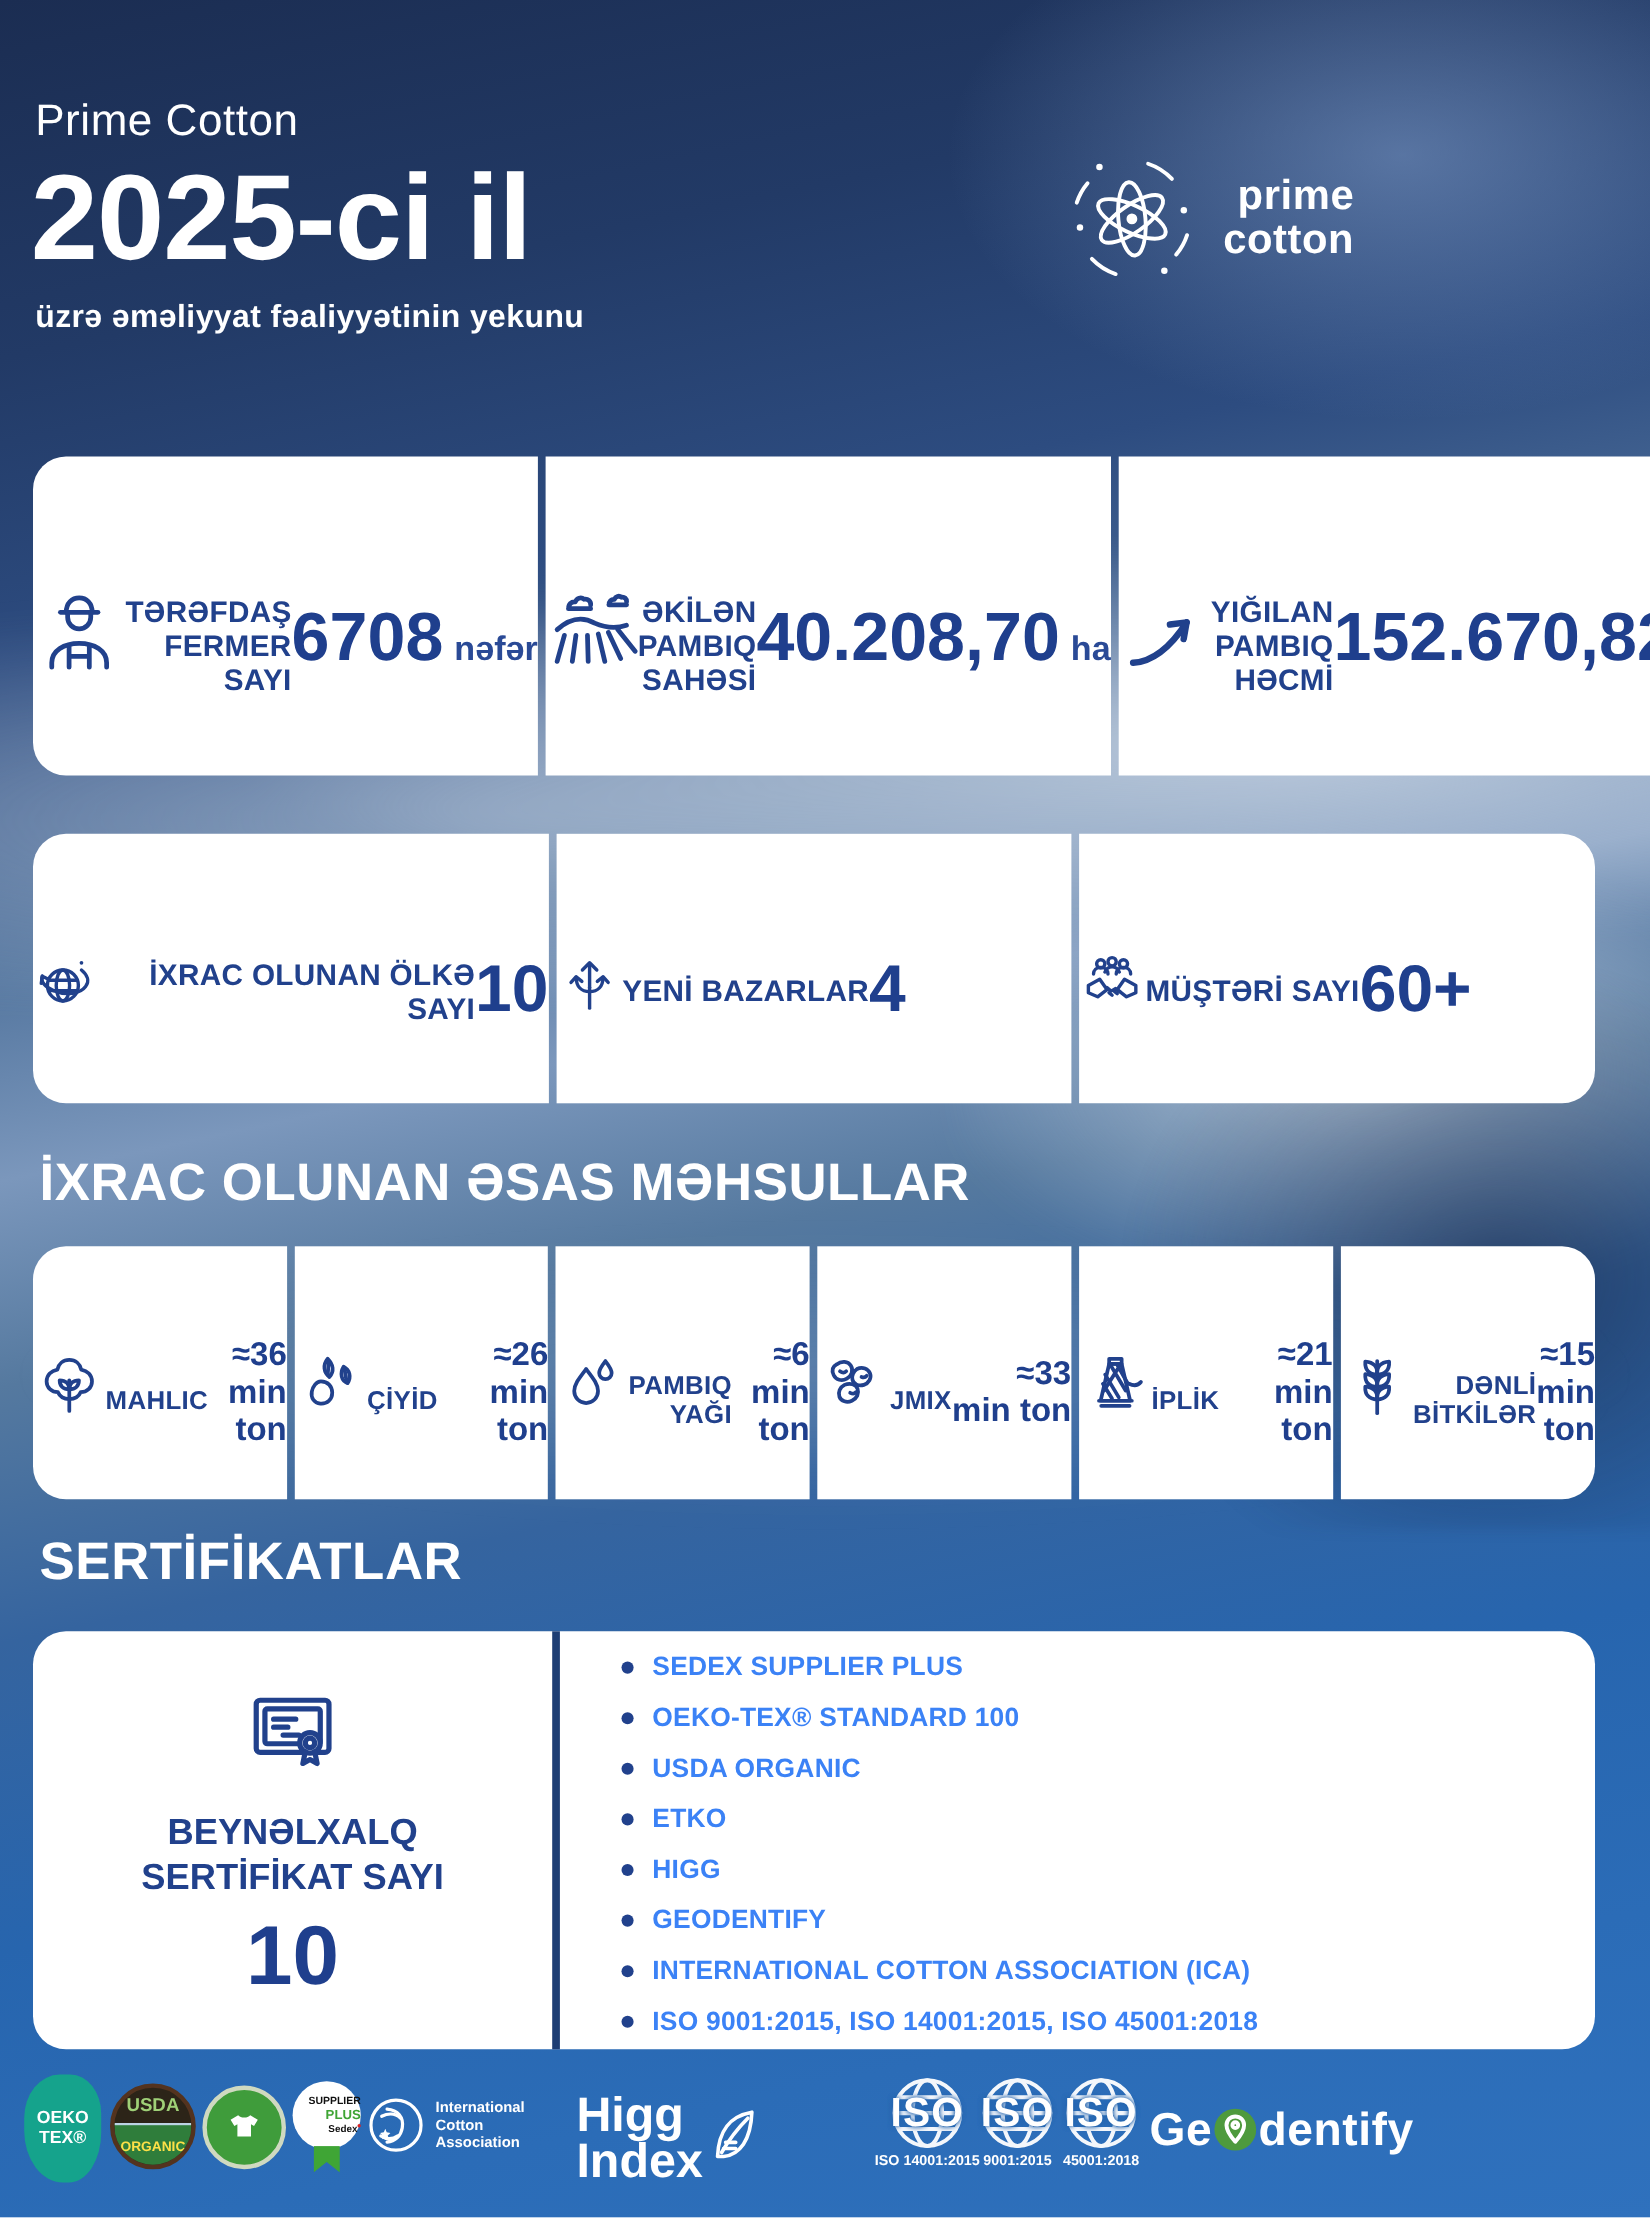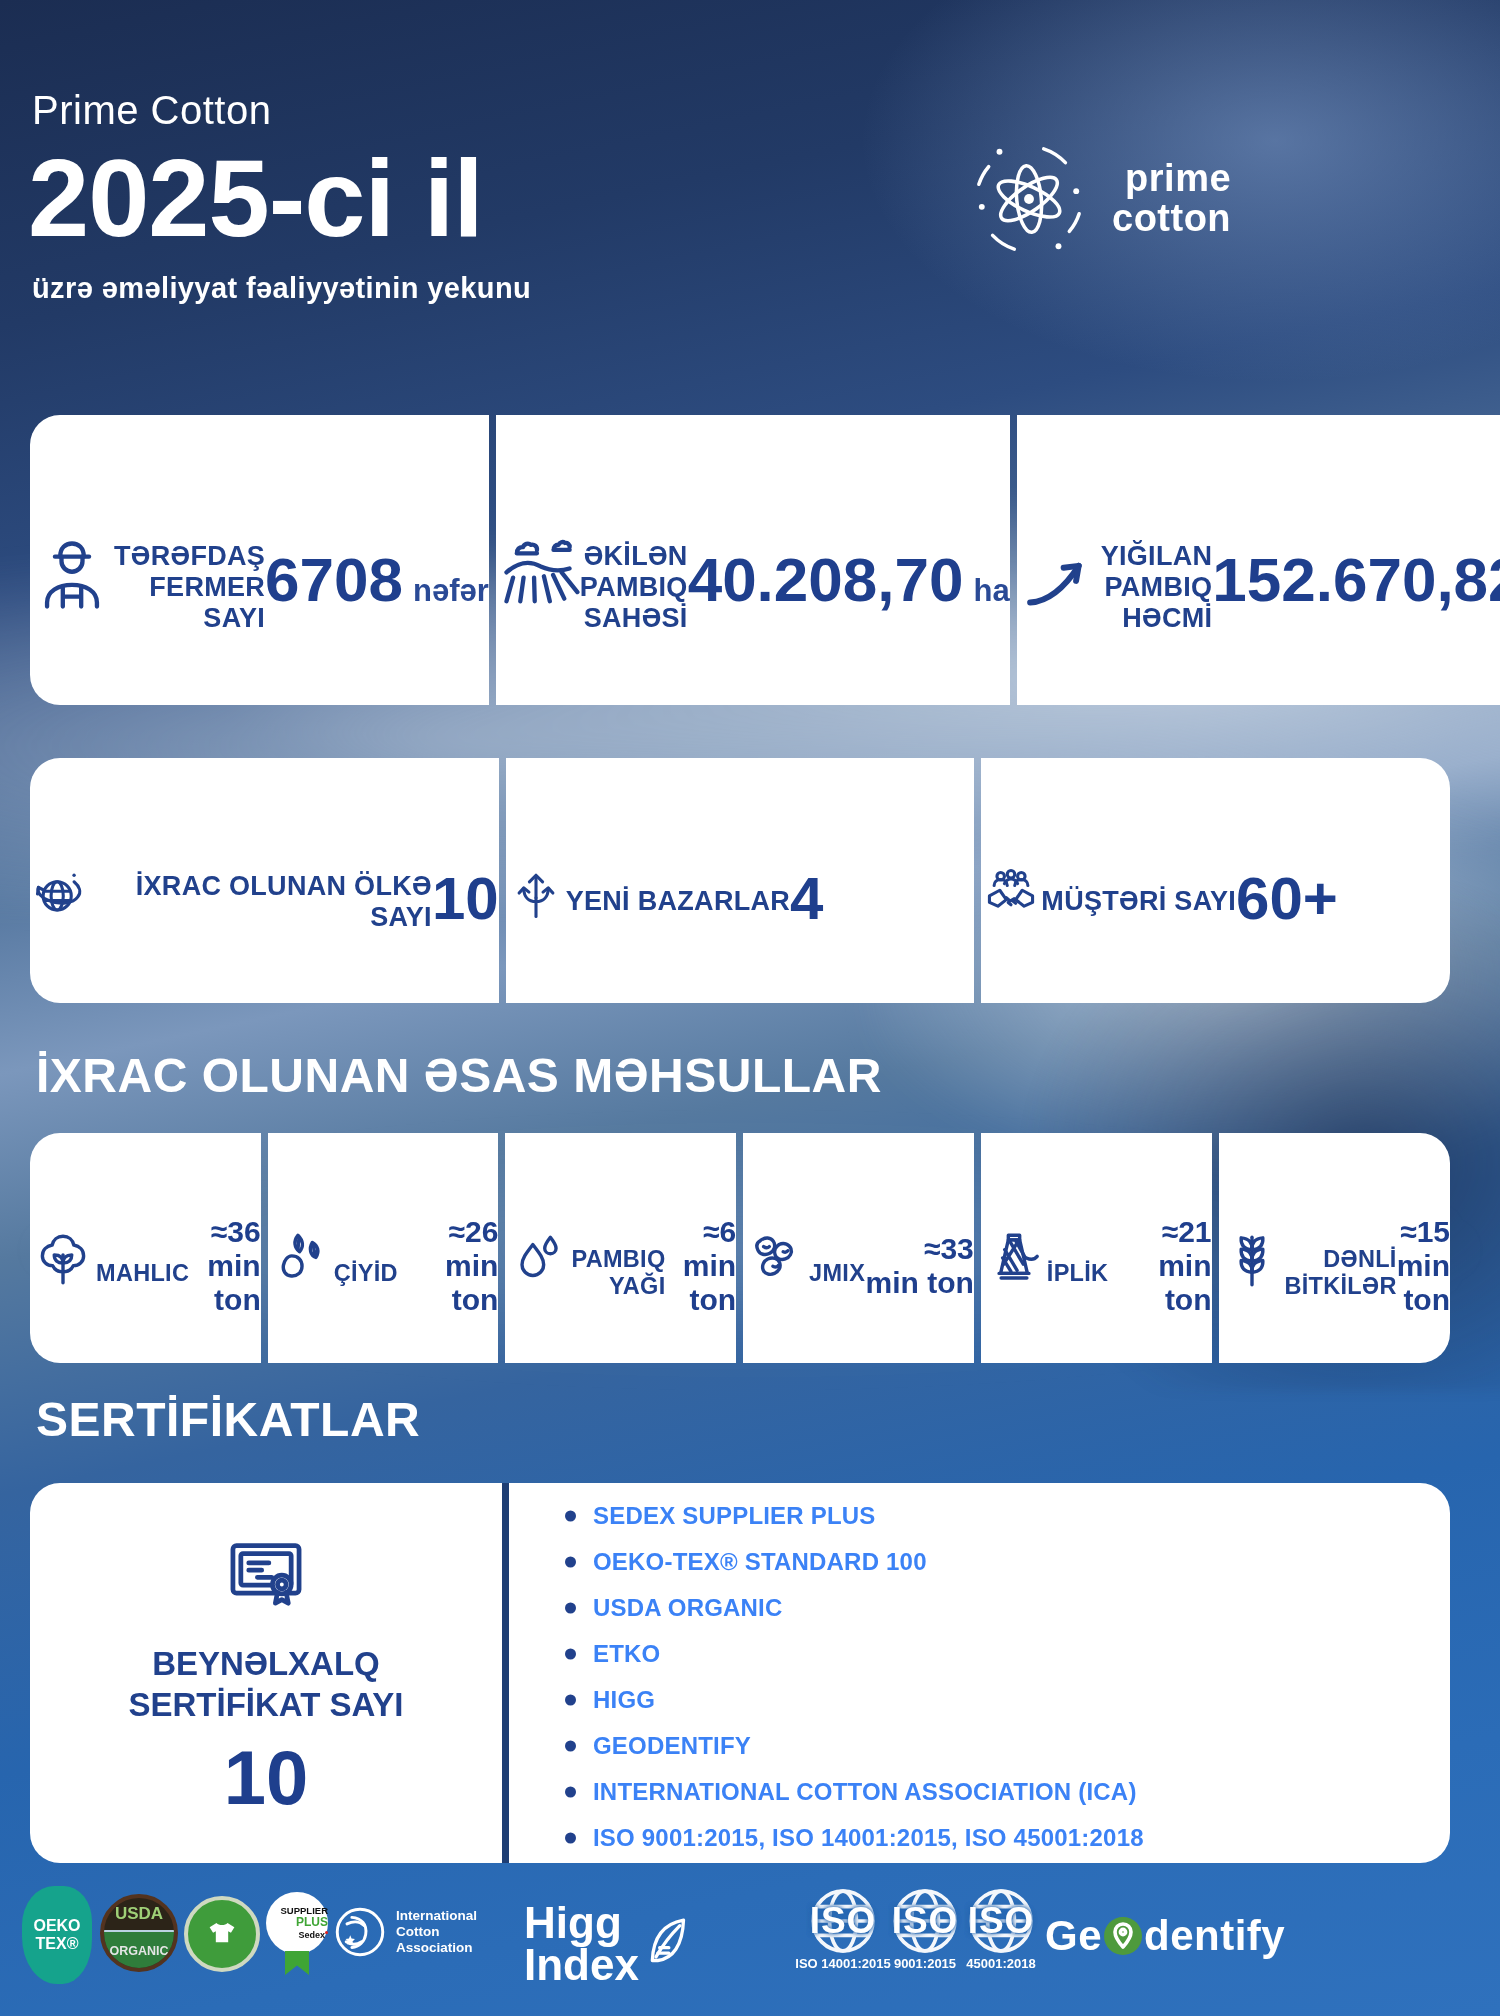--- a/index.html
+++ b/index.html
@@ -74,21 +74,21 @@
   .cert-list li::before{content:"";position:absolute;left:6px;top:50%;transform:translateY(-50%);
     width:11px;height:11px;border-radius:50%;background:#21418c;}
 
   .footer{left:0;top:1872px;width:1500px;height:144px;}
   .flogo{position:absolute;color:#fff;}
   .logo-oeko{left:22px;top:14px;width:70px;height:98px;background:#15a38c;
     border-radius:46% 40% 42% 50%/40% 36% 46% 48%;display:flex;flex-direction:column;align-items:center;justify-content:center;
     font-size:16px;font-weight:800;line-height:1.15;}
   .logo-usda{left:100px;top:22px;width:78px;height:78px;border-radius:50%;overflow:hidden;border:4px solid #53331f;background:#2c2418;box-sizing:border-box;}
   .usda-top{height:45%;display:flex;align-items:center;justify-content:center;color:#9fd077;font-weight:800;font-size:17px;}
-  .usda-bottom{height:55%;background:#2f7d3b;color:#e5e5e5;font-weight:800;font-size:12.5px;display:flex;align-items:center;justify-content:center;border-top:2px solid #bcd3e4;}
+  .usda-bottom{height:55%;background:#2f7d3b;color:#fde047;font-weight:800;font-size:12.5px;display:flex;align-items:center;justify-content:center;border-top:2px solid #bcd3e4;}
   .logo-gots{left:184px;top:24px;width:76px;height:76px;border-radius:50%;background:#3f9c3b;border:4px solid #cfd9c0;box-sizing:border-box;
     display:flex;align-items:center;justify-content:center;}
   .logo-gots svg{width:44px;height:44px;}
   .logo-sedex{left:266px;top:20px;width:62px;}
   .sedex-circle{width:62px;height:62px;border-radius:50%;background:#fff;display:flex;flex-direction:column;align-items:flex-end;justify-content:center;line-height:1.05;}
   .sedex-l1{color:#111;font-weight:800;font-size:9.5px;}
   .sedex-l2{color:#3fa535;font-weight:800;font-size:12px;}
   .sedex-l3{color:#111;font-weight:700;font-size:9px;margin-top:2px;}
   .sedex-dot{display:inline-block;width:3px;height:3px;background:#d22;border-radius:50%;vertical-align:top;}
   .sedex-ribbon{width:24px;height:24px;margin:-3px auto 0;background:#3fa535;

